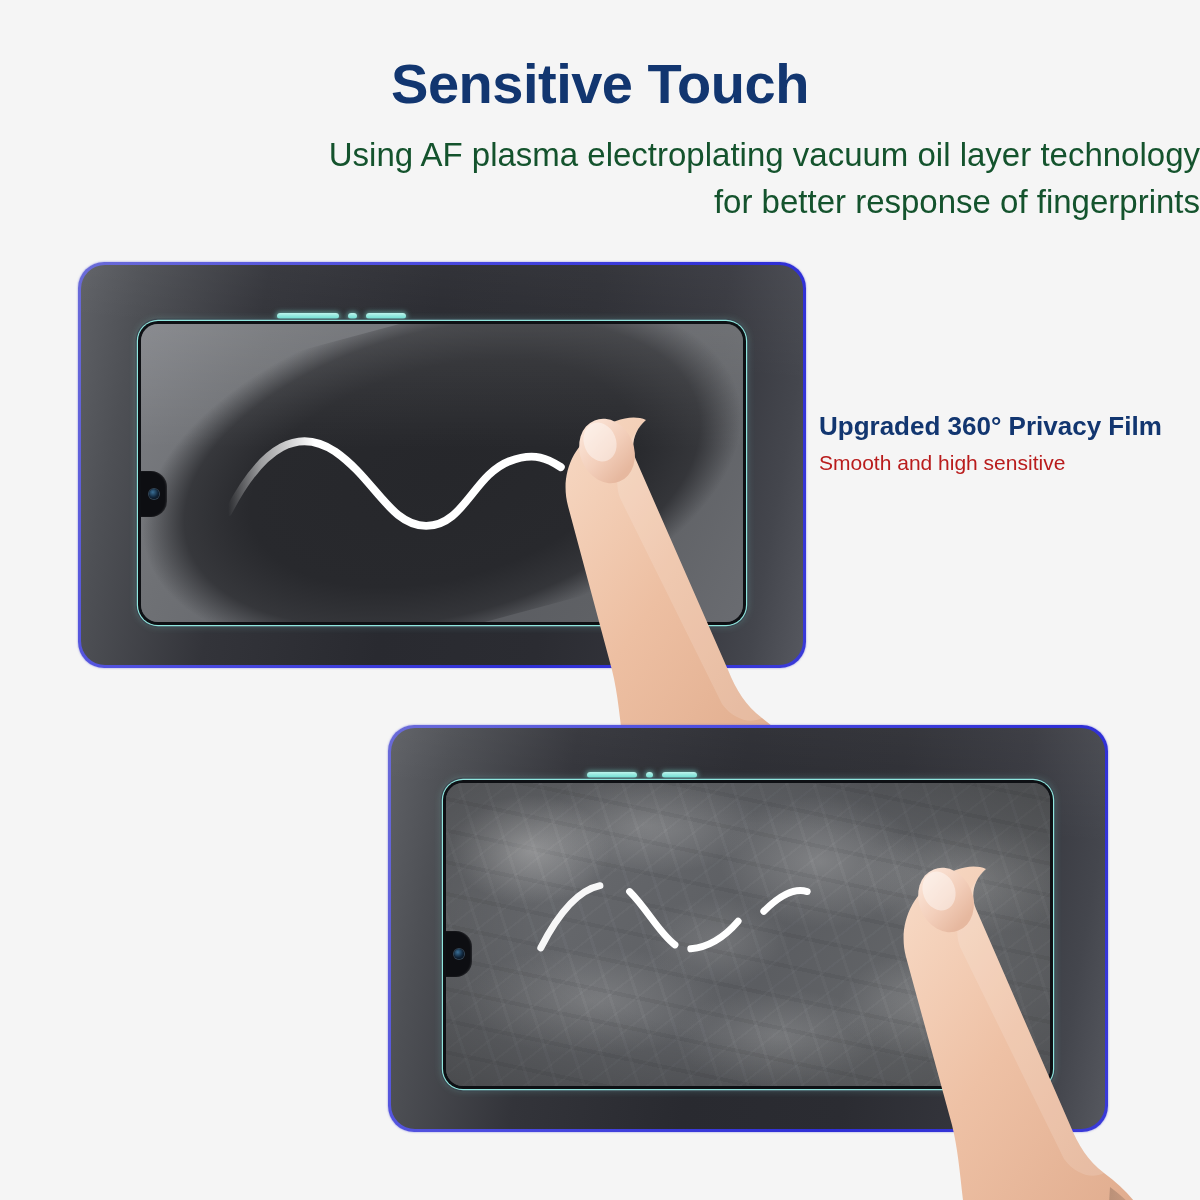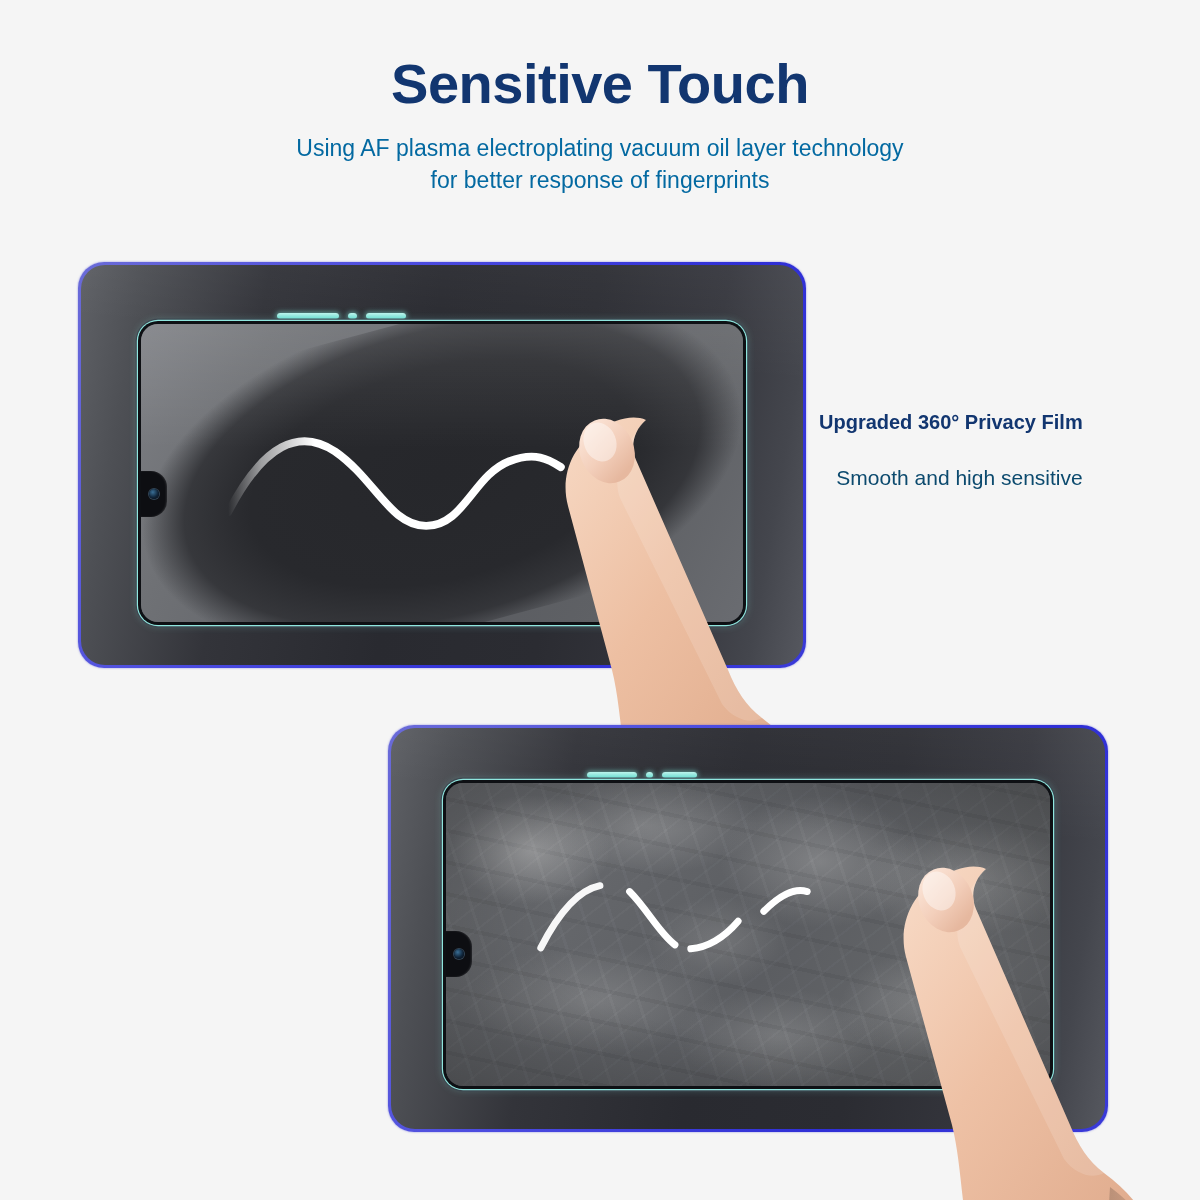--- a/index.html
+++ b/index.html
@@ -20,41 +20,41 @@
   .title {
     margin-top:55px;
     font-size:56px;
     font-weight:bold;
     color:#123670;
     letter-spacing:-0.5px;
     line-height:1.05;
   }
   .subtitle {
     margin-top:18px;
-    font-size:23px;
-    color:#0369a1;
+    font-size:33px;
+    color:#14532d;
     line-height:1.42;
     font-weight:400;
+    text-align:right;
   }
 
   
   .callout { position:absolute; }
   .callout .c-title {
-    font-size:20px;
+    font-size:26px;
     color:#123670;
     font-weight:600;
     white-space:nowrap;
   }
   .callout .c-sub {
-    margin-top:28px;
+    margin-top:5px;
     font-size:21px;
-    color:#0c4a6e;
+    color:#b91c1c;
     line-height:1.55;
     font-weight:400;
-    text-align:right;
   }
   #callout-new { left:819px; top:411px; }
   #callout-old { left:70px; top:860px; width:300px; }
 
   
   .phone {
     position:absolute;
     border-radius:26px;
     overflow:visible;
   }

